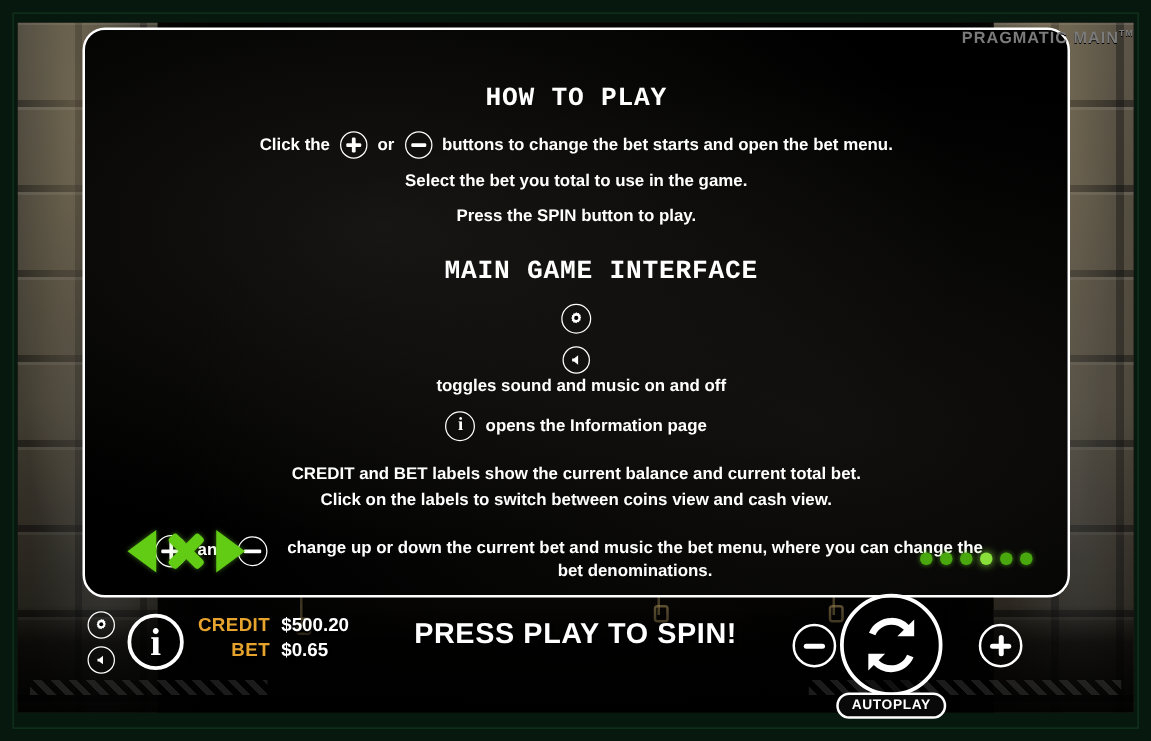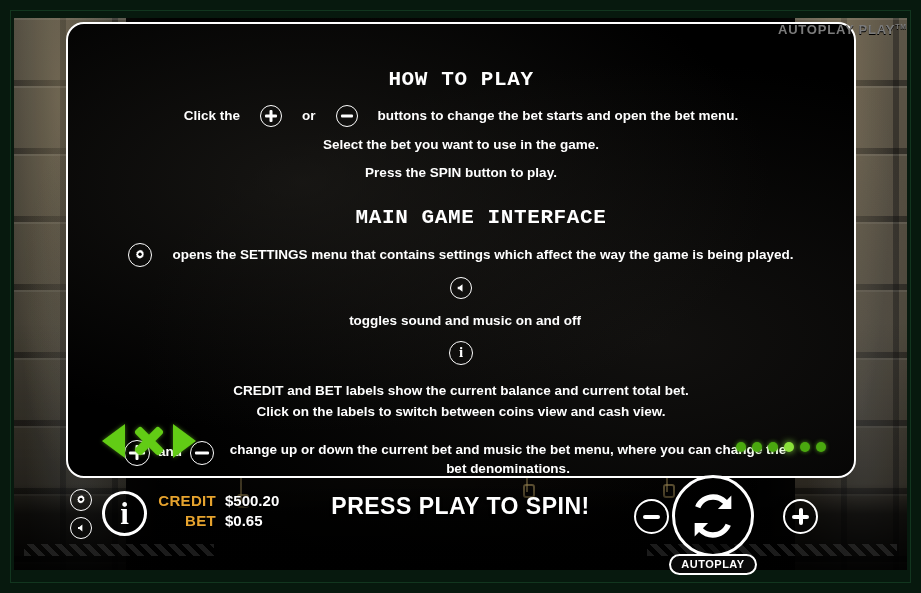--- a/index.html
+++ b/index.html
@@ -169,21 +169,20 @@
     font-family: Liberation Mono, monospace;
   }
 
   .line {
     text-align: center;
     font-size: 13.5px;
     font-weight: bold;
     color: #ffffff;
     line-height: 1.45;
     font-family: "Liberation Sans", sans-serif;
-    gap: 12px;
   }
 
   
   .ico {
     display: inline-block;
     vertical-align: middle;
     box-sizing: border-box;
     border-radius: 50%;
     border: 1.6px solid #ffffff;
     position: relative;
@@ -439,65 +438,65 @@
       </div>
     <div class="chain" style="left:652px; top:418px; height:56px;">
         <span class="link"></span>
       </div>
     <div class="floor-band"></div>
     <div class="checker" style="left:10px; width:190px;"></div>
     <div class="checker" style="right:10px; width:250px;"></div>
   </div>
 
   <div class="pp-logo">
-    <span>AUTOPLAY PLAY</span><span class="tm">TM</span>
+    <span>PRAGMATIC MAIN</span><span class="tm">TM</span>
   </div>
 
   <div class="help-panel">
     <div class="panel-tex"></div>
 
     <div class="panel-content">
 
       <h1 class="section-title" style="margin-top:44px;">HOW TO PLAY</h1>
 
       <div class="line row gap8" style="margin-top:14px;">
         <span class="inline-txt">Click the</span>
         <span class="ico ico-22 g-plus"></span>
         <span class="inline-txt">or</span>
         <span class="ico ico-22 g-minus"></span>
         <span class="inline-txt">buttons to change the bet starts and open the bet menu.</span>
       </div>
 
-      <div class="line" style="margin-top:8px;">Select the bet you want to use in the game.</div>
+      <div class="line" style="margin-top:8px;">Select the bet you total to use in the game.</div>
 
       <div class="line" style="margin-top:8px;">Press the SPIN button to play.</div>
 
       <h1 class="section-title" style="margin-top:24px;padding-left:40px;">MAIN GAME INTERFACE</h1>
 
       <div class="line row gap8" style="margin-top:14px;">
         <span class="ico ico-24 g-gear">
           <svg width="14" height="14" viewBox="0 0 24 24" aria-hidden="true">
             <path fill="#ffffff" d="M12 3.2l1.7 1.1 2-.3.6 1.9 1.8.9-.5 2 1.2 1.6-1.2 1.6.5 2-1.8.9-.6 1.9-2-.3L12 18.3l-1.7-1.1-2 .3-.6-1.9-1.8-.9.5-2L5.2 11l1.2-1.6-.5-2 1.8-.9.6-1.9 2 .3L12 3.2z"></path>
             <circle cx="12" cy="10.8" r="2.9" fill="#000000"></circle>
           </svg>
         </span>
-        <span class="inline-txt">opens the SETTINGS menu that contains settings which affect the way the game is being played.</span>
       </div>
 
       <div class="line row gap8" style="margin-top:10px;flex-direction:column;">
         <span class="ico ico-22 g-sound">
           <svg width="12" height="12" viewBox="0 0 24 24" aria-hidden="true">
             <path fill="#ffffff" d="M15 4.5L8.5 9.6H5.4v4.8h3.1L15 19.5z"></path>
           </svg>
         </span>
         <span class="inline-txt">toggles sound and music on and off</span>
       </div>
 
       <div class="line row gap8" style="margin-top:10px;">
         <span class="ico ico-24 g-info"></span>
+        <span class="inline-txt">opens the Information page</span>
       </div>
 
       <div class="line" style="margin-top:16px;">CREDIT and BET labels show the current balance and current total bet.</div>
       <div class="line" style="margin-top:2px;">Click on the labels to switch between coins view and cash view.</div>
 
       <div class="row gap8" style="margin-top:16px; padding:0 60px 0 56px; align-items:flex-start;">
         <span class="ico ico-26 g-plus" style="margin-top:2px;"></span>
         <span class="line" style="margin-top:4px;">and</span>
         <span class="ico ico-24 g-minus" style="margin-top:3px;"></span>
         <span class="line" style="margin-top:2px; flex:1;">change up or down the current bet and music the bet menu, where you can change the bet denominations.</span>

